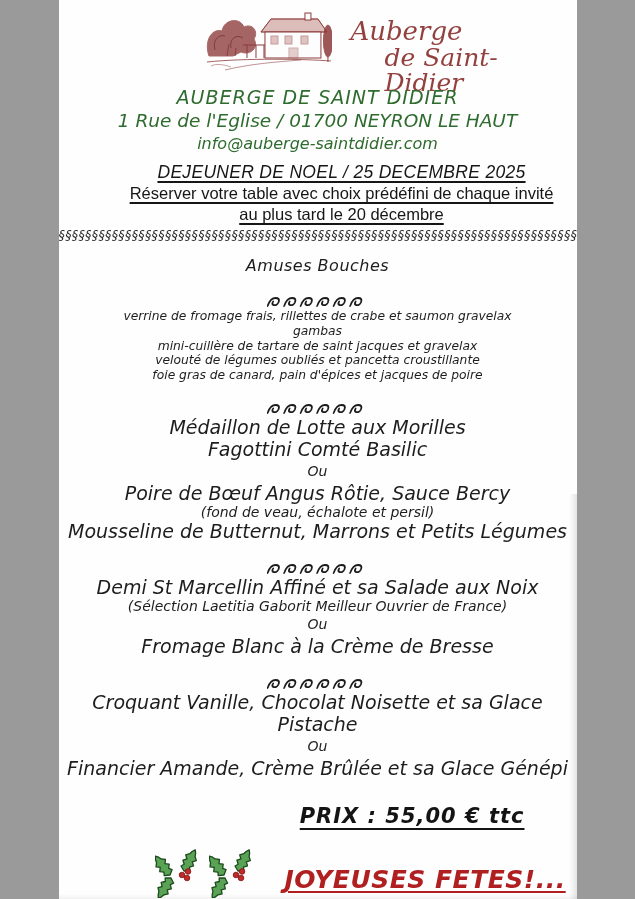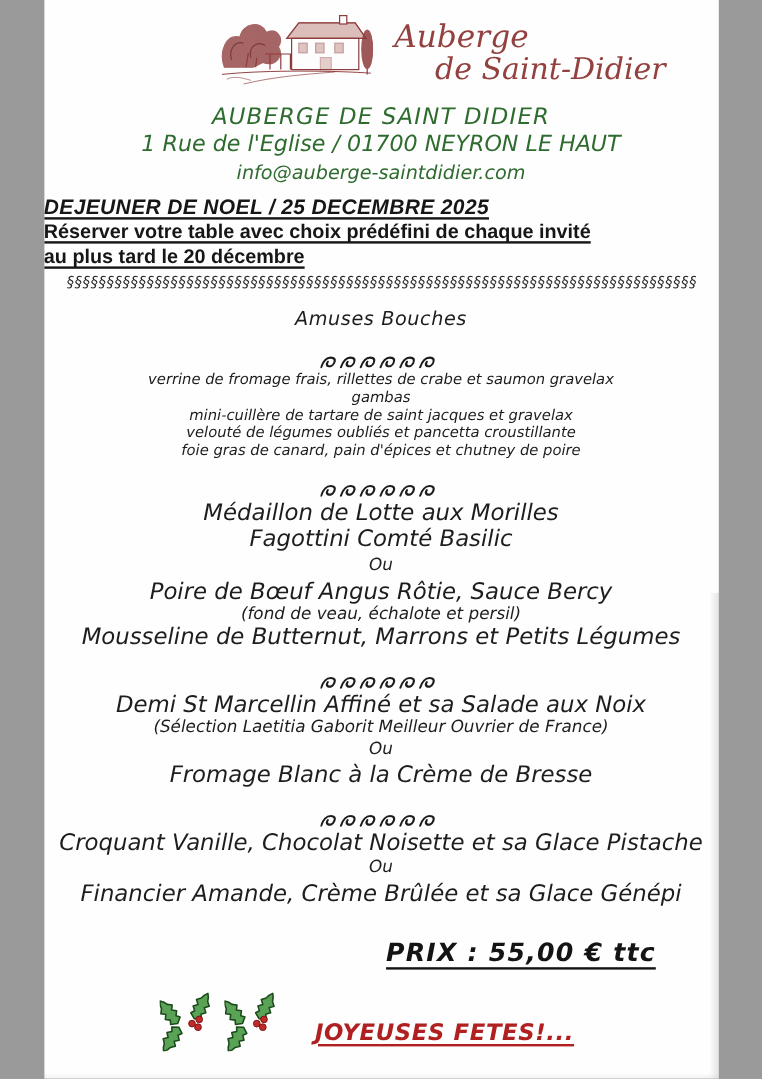--- a/index.html
+++ b/index.html
@@ -1,17 +1,17 @@
 <!DOCTYPE html>
 <html><head>
 <meta charset="utf-8">
 <style>
   html,body{margin:0;padding:0;background:#9a9a9a;}
   .page{
-    position:relative;width:562px;height:899px;margin:0 auto;
+    position:relative;width:518px;height:899px;margin:0 auto;
     background:#fefefe;overflow:hidden;
     font-family:"DejaVu Sans",sans-serif;color:#1d1d1d;
   }
   .edge-shadow{position:absolute;right:0;top:55%;width:8px;height:45%;
     background:linear-gradient(to right,rgba(0,0,0,0),rgba(0,0,0,0.10));}
   .bottom-shade{position:absolute;left:0;bottom:0;width:100%;height:5px;
     background:linear-gradient(to bottom,rgba(0,0,0,0),rgba(0,0,0,0.05));}
 
   
   .logo-row{display:flex;align-items:flex-start;padding:10px 0 0 146px;height:70px;}
@@ -20,22 +20,22 @@
   .logo-script .l1{font-size:26px;}
   .logo-script .l2{font-size:25px;padding-left:34px;}
 
   
   .green-head{text-align:center;color:#2e6b2e;font-style:italic;font-weight:400;margin-top:6px;}
   .green-head .gh1{font-size:19px;line-height:23px;letter-spacing:1px;}
   .green-head .gh2{font-size:18.5px;line-height:24px;}
   .green-head .gh3{font-size:16px;line-height:21px;}
 
   
-  .notice{color:#161616;font-weight:700;margin-top:7px;
-    font-family:"Liberation Sans","DejaVu Sans",sans-serif;}
+  .notice{text-align:center;color:#161616;font-weight:400;margin-top:7px;
+    font-family:"Liberation Sans","DejaVu Sans",sans-serif;padding-left:48px;}
   .notice div{text-decoration:underline;text-decoration-thickness:2px;text-underline-offset:3px;}
   .notice .n1{font-style:italic;font-size:17.5px;line-height:22px;letter-spacing:.3px;}
   .notice .n2{font-size:16.5px;line-height:21px;}
   .notice .n3{font-size:16.5px;line-height:21px;}
 
   .sect-divider{white-space:nowrap;overflow:hidden;width:524px;margin:3px auto 0;
     font-style:italic;font-size:12.5px;color:#2e2e2e;letter-spacing:.4px;line-height:14px;}
 
   
   .menu{font-style:italic;text-align:center;}
@@ -49,21 +49,21 @@
   .ln-or{font-size:14px;line-height:21px;}
 
   
   .price{width:fit-content;margin:25px 52px 0 auto;
     font-style:italic;font-weight:700;font-size:21px;letter-spacing:1px;color:#141414;
     text-decoration:underline;text-decoration-thickness:2px;text-underline-offset:5px;}
 
   
   .footer{display:flex;align-items:flex-end;margin:16px 0 0 96px;}
   .holly-group{display:flex;gap:4px;}
-  .greeting{margin:0 0 4px 26px;color:#b02020;font-weight:700;font-style:italic;font-size:19px;
+  .greeting{margin:0 0 4px 26px;color:#b02020;font-weight:700;font-style:italic;font-size:25px;
     letter-spacing:.5px;text-decoration:underline;text-decoration-thickness:2px;text-underline-offset:3px;}
 </style>
 </head>
 <body>
 
 <div class="page">
   <div class="edge-shadow"></div>
   <div class="bottom-shade"></div>
 
   <div class="logo-row">
@@ -128,21 +128,21 @@
       <path d="M3,11 Q4,3 9,3 Q14,3 13,7.5 Q12,11 8.5,10 Q6.5,9 7.5,6.5" transform="translate(66,0)"></path>
       <path d="M3,11 Q4,3 9,3 Q14,3 13,7.5 Q12,11 8.5,10 Q6.5,9 7.5,6.5" transform="translate(82.5,0)"></path>
     </g>
   </svg>
 </div>
       <div class="section-lines">
           <div class="ln-detail">verrine de fromage frais, rillettes de crabe et saumon gravelax</div>
           <div class="ln-detail">gambas</div>
           <div class="ln-detail">mini-cuillère de tartare de saint jacques et gravelax</div>
           <div class="ln-detail">velouté de légumes oubliés et pancetta croustillante</div>
-          <div class="ln-detail">foie gras de canard, pain d'épices et chutney de poire</div>
+          <div class="ln-detail">foie gras de canard, pain d'épices et jacques de poire</div>
         </div>
     </div>
 
     <div class="menu-section">
       <div class="ornament">
   <svg width="102" height="14" viewBox="0 0 102 14">
     <g fill="none" stroke="#1c1c1c" stroke-width="1.8" stroke-linecap="round" transform="skewX(-12)">
       <path d="M3,11 Q4,3 9,3 Q14,3 13,7.5 Q12,11 8.5,10 Q6.5,9 7.5,6.5"></path>
       <path d="M3,11 Q4,3 9,3 Q14,3 13,7.5 Q12,11 8.5,10 Q6.5,9 7.5,6.5" transform="translate(16.5,0)"></path>
       <path d="M3,11 Q4,3 9,3 Q14,3 13,7.5 Q12,11 8.5,10 Q6.5,9 7.5,6.5" transform="translate(33,0)"></path>

